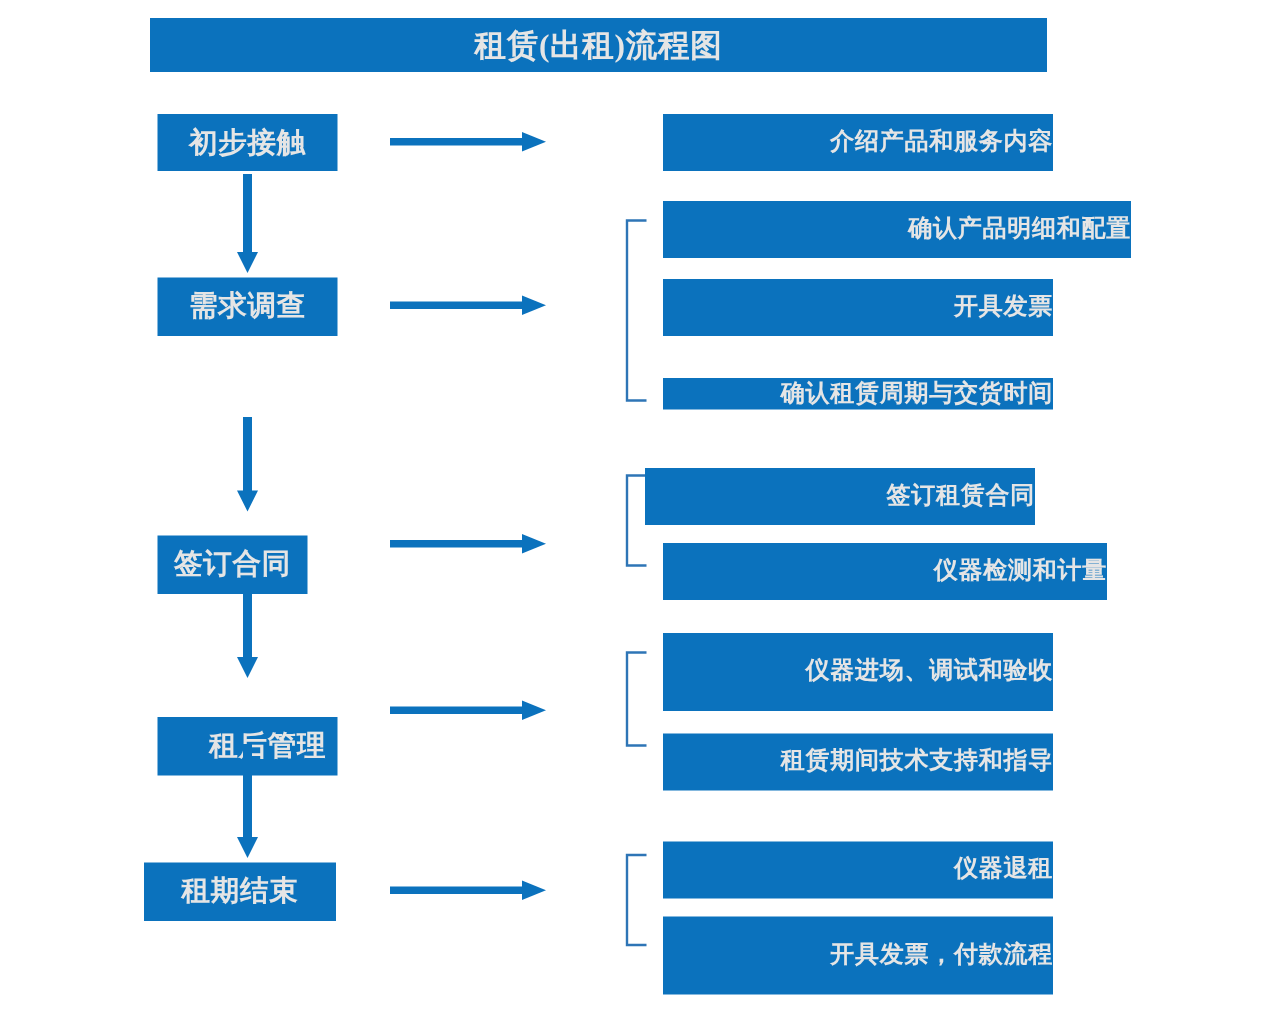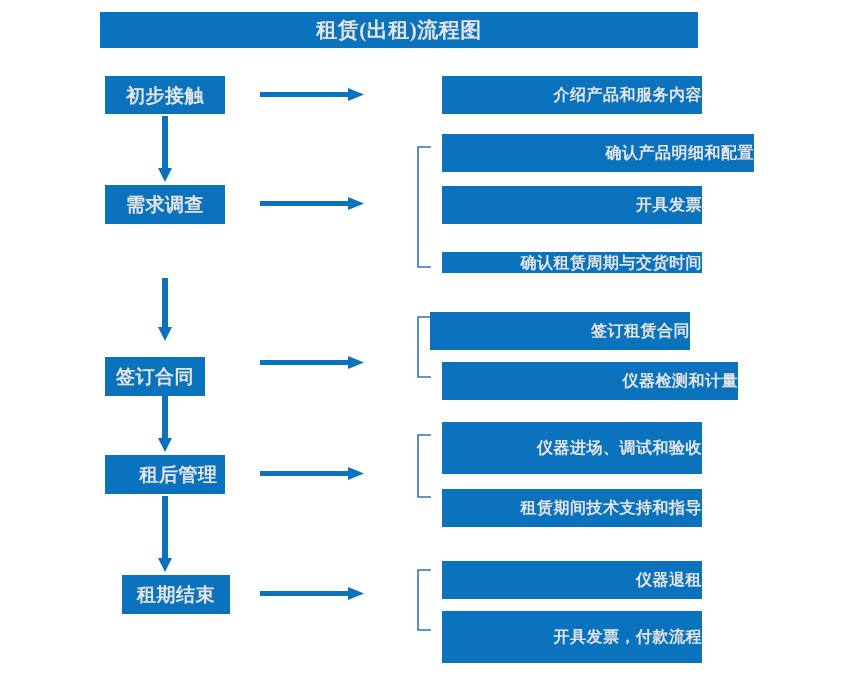--- a/index.html
+++ b/index.html
@@ -69,25 +69,25 @@
   </div>
 
   <div class="box stage-box" style="left:105px; top:185px; width:120px; height:39px;">
     <span>需求调查</span>
   </div>
 
   <div class="box stage-box" style="left:105px; top:344px; width:100px; height:39px;margin-top:13px;">
     <span>签订合同</span>
   </div>
 
-  <div class="box stage-box" style="left:105px; top:455px; width:120px; height:39px;padding-left:27px;">
+  <div class="box stage-box" style="left:105px; top:478px; width:120px; height:39px;padding-left:27px;">
     <span>租后管理</span>
   </div>
 
-  <div class="box stage-box" style="left:122px; top:575px; width:108px; height:39px;">
+  <div class="box stage-box" style="left:96px; top:575px; width:128px; height:39px;">
     <span>租期结束</span>
   </div>
 
   <div class="v-arrow" style="left:154px; top:116px; height:68px;">
     <svg width="22" height="68" viewBox="0 0 22 68">
       <rect x="8" y="0" width="6" height="54" fill="#0b72bd"></rect>
       <polygon points="4,52 18,52 11,66" fill="#0b72bd"></polygon>
     </svg>
   </div>
 

